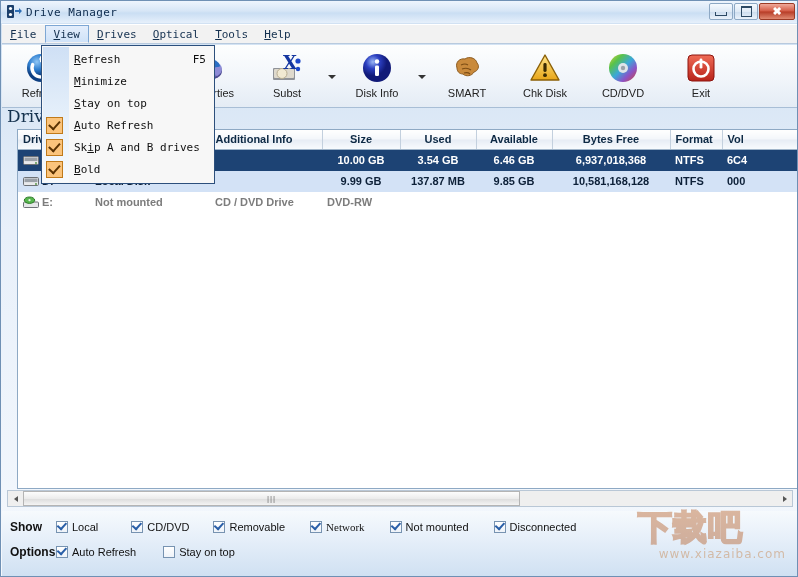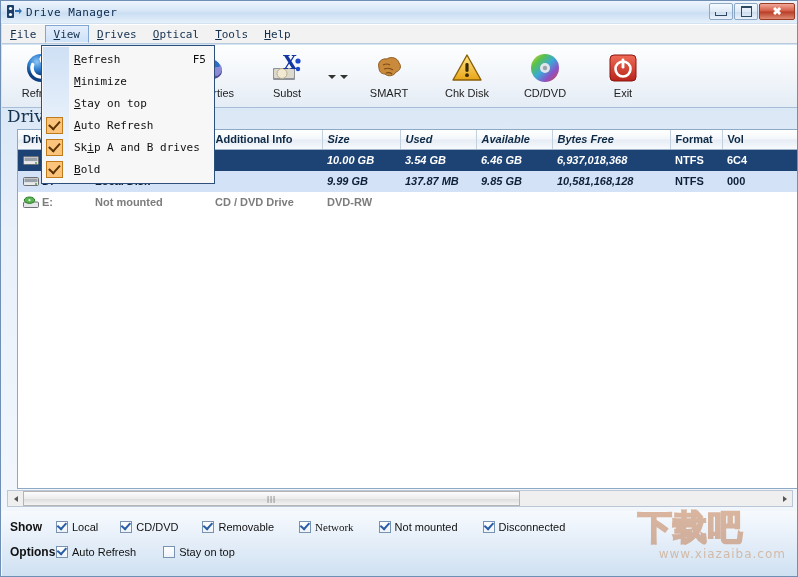--- a/index.html
+++ b/index.html
@@ -198,21 +198,21 @@
   table.drives td {
     height: 21px;
     font-size: 11px;
     font-weight: bold;
     padding: 0 5px;
     white-space: nowrap;
     box-sizing: border-box;
     overflow: hidden;
   }
   .ta-l { text-align: left; }
-  .ta-r { text-align: left; font-style: italic; }
+  .ta-r { text-align: center; }
   tr.row-sel td { background: #1d4374; color: #ffffff; }
   tr.row-alt td { background: #d3e2f6; color: #0d2038; }
   tr.row-plain td { background: #ffffff; color: #7c7c7c; }
   td.drive-cell {
     display: flex;
     align-items: center;
     gap: 3px;
     height: 21px;
     padding-left: 3px;
   }
@@ -478,20 +478,37 @@
       <circle cx="11" cy="21.5" r="5" fill="#f1e9d2" stroke="#b8ad91"></circle>
       <text x="12" y="17" font-family="DejaVu Serif, serif" font-size="18" font-weight="bold" fill="#1436a0">X</text>
       <circle cx="27" cy="9" r="2.6" fill="#1e49c8"></circle>
       <circle cx="27" cy="17" r="2.2" fill="#1e49c8"></circle>
     </svg>
         </div>
         <div class="lbl">Subst</div>
       </div>
       <div class="tb-arrow">
         <i></i>
+      </div>
+      <div class="tb-btn">
+        <div class="ic">
+          <svg width="32" height="32" viewBox="0 0 32 32">
+      <defs>
+              <radialGradient id="gI" cx="35%" cy="28%">
+                <stop offset="0" stop-color="#9ab7f5"></stop>
+                <stop offset="0.5" stop-color="#2b3fc0"></stop>
+                <stop offset="1" stop-color="#111a78"></stop>
+              </radialGradient>
+            </defs>
+      <circle cx="16" cy="16" r="14" fill="url(#gI)"></circle>
+      <circle cx="16" cy="9.5" r="2.2" fill="#ffffff"></circle>
+      <rect x="14" y="13.5" width="4" height="10.5" rx="1.3" fill="#ffffff"></rect>
+    </svg>
+        </div>
+        <div class="lbl">Disk Info</div>
       </div>
       <div class="tb-arrow">
         <i></i>
       </div>
       <div class="tb-btn">
         <div class="ic">
           <svg width="32" height="32" viewBox="0 0 32 32">
       <path d="M6 16 c-2 -6 3 -10 8 -9 c4 -3 11 -1 12 4 c3 3 1 8 -3 9 c-2 4 -8 5 -11 2 c-4 0 -6 -3 -6 -6 z" fill="#c98a3c" stroke="#8d5c21" stroke-width="1"></path>
       <path d="M10 13 q4 -2 7 0 M11 17 q5 -2 9 1 M13 21 q4 -1 6 1" stroke="#7c4c14" stroke-width="1.1" fill="none"></path>
     </svg>
@@ -649,21 +666,21 @@
     </div>
     <div class="hs-btn">
         <i class="r"></i>
       </div>
   </div>
 
   <div class="bottom">
     <div class="brow">
       <div class="blabel">Show</div>
       <div id="show-filters" style="display:flex;align-items:center;">
-          <div class="cb-item" style="margin-right: 22px;">
+          <div class="cb-item" style="margin-right: 33px;">
             <span class="cb on"></span>
             <span>Local</span>
           </div>
           <div class="cb-item" style="margin-right: 24px;">
             <span class="cb on"></span>
             <span>CD/DVD</span>
           </div>
           <div class="cb-item" style="margin-right: 25px;">
             <span class="cb on"></span>
             <span>Removable</span>

